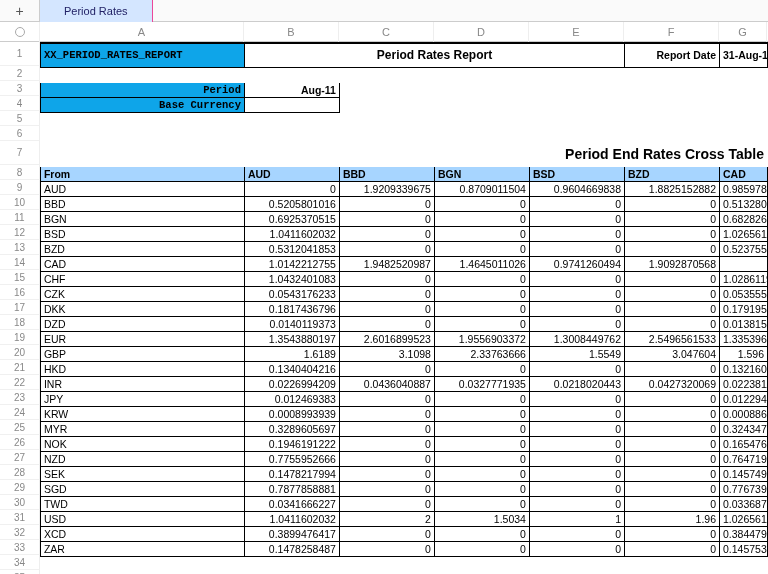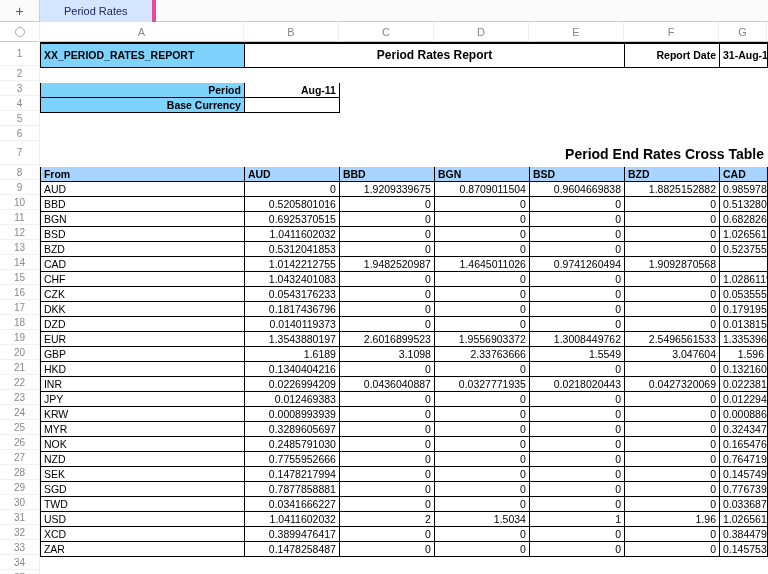--- a/index.html
+++ b/index.html
@@ -14,21 +14,21 @@
   }
   .addtab {
     width: 40px; height: 22px;
     display: flex; align-items: center; justify-content: center;
     font-size: 14px; color: #555;
     border-right: 1px solid #ccc;
   }
   .tab {
     height: 22px; padding: 2px 24px;
     background: #d4e6ff;
-    border-right: 4px solid #ec4899;
+    border-right: 1px solid #ec4899;
     display: flex; align-items: center;
     font-size: 11px; color: #226;
   }
 
   .colhdrs {
     display: flex;
     height: 20px;
     background: #fff;
     border-bottom: 1px solid #ccc;
   }
@@ -66,21 +66,21 @@
     padding: 0 3px;
     font-size: 10.5px;
     overflow: hidden;
     white-space: nowrap;
     vertical-align: middle;
   }
   tr.h24 td { height: 24px; }
   td.noborder { border: 1px solid transparent; text-align: right; }
   td.thick { border: 1px solid #000; }
   td.thickTop { border-top: 2px solid #000; }
-  td.cyan { background: #7dd3fc; }
+  td.cyan { background: #0ea5e9; font-family: Liberation Mono, monospace; }
   td.pale { background: #a7d5ff; }
   td.right { text-align: right; }
   td.center { text-align: right; }
   td.bold { font-weight: bold; }
   td.title { font-size: 12px; font-weight: bold; text-align: center; }
   td.section { font-size: 14px; font-weight: bold; }
 
   .wA { width: 204px; }
   .wB { width: 95px; }
   .wC { width: 95px; }
@@ -345,21 +345,21 @@
             <td class="thick">MYR</td>
             <td class="thick right">0.3289605697</td>
             <td class="thick right">0</td>
             <td class="thick right">0</td>
             <td class="thick right">0</td>
             <td class="thick right">0</td>
             <td class="thick right">0.324347928</td>
           </tr>
           <tr>
             <td class="thick">NOK</td>
-            <td class="thick right">0.2485791030</td>
+            <td class="thick right">0.1946191222</td>
             <td class="thick right">0</td>
             <td class="thick right">0</td>
             <td class="thick right">0</td>
             <td class="thick right">0</td>
             <td class="thick right">0.165476202</td>
           </tr>
           <tr>
             <td class="thick">NZD</td>
             <td class="thick right">0.7755952666</td>
             <td class="thick right">0</td>

